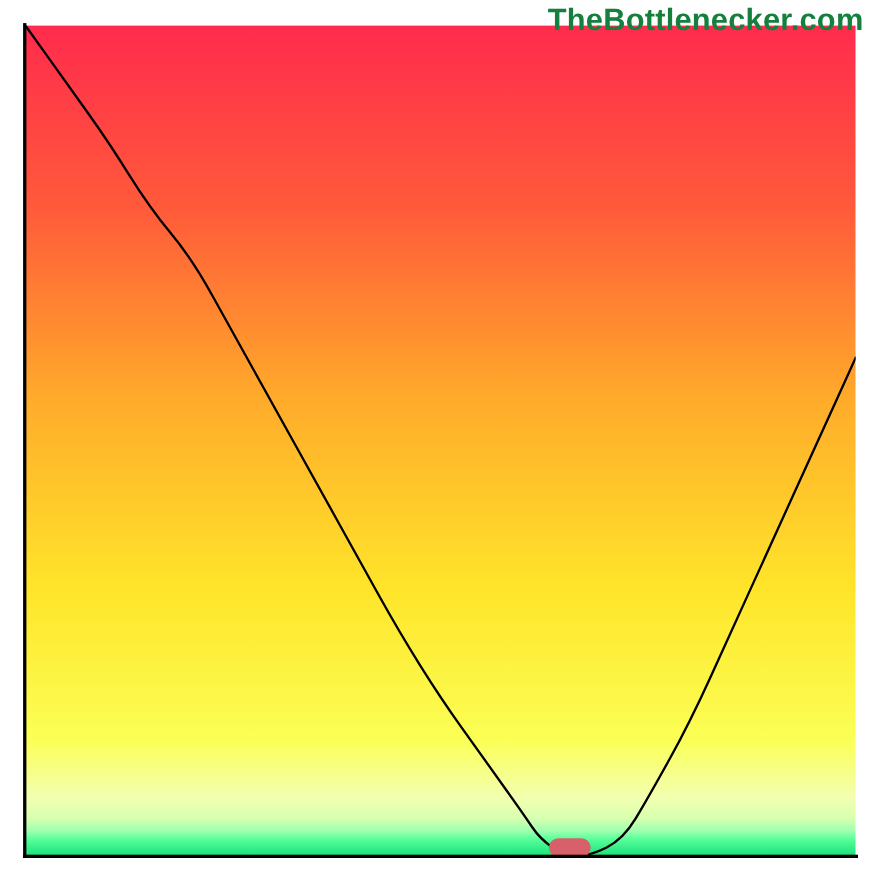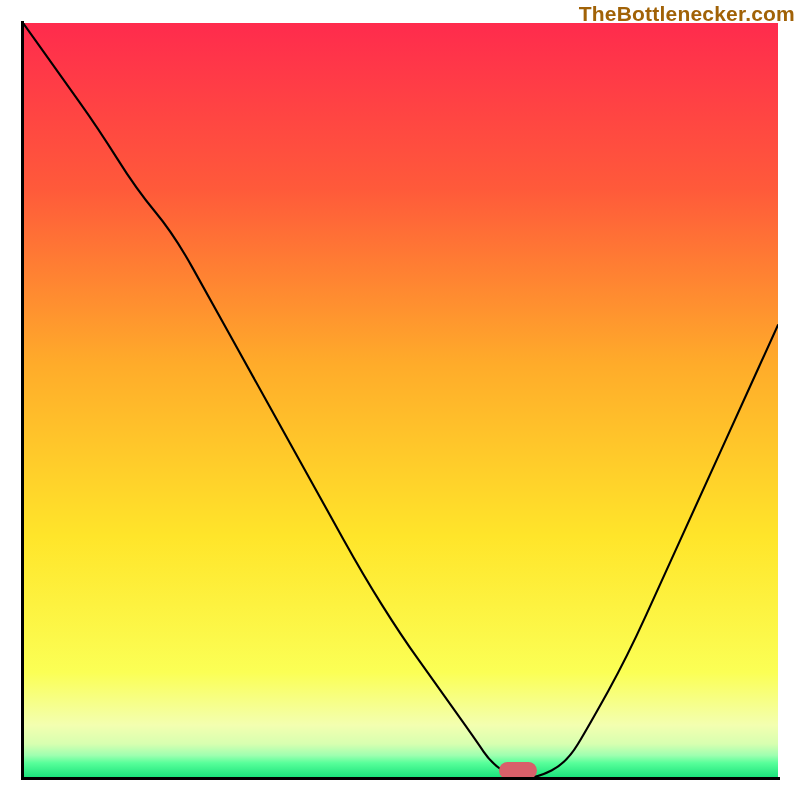--- a/index.html
+++ b/index.html
@@ -53,26 +53,26 @@
     width: 759px;
     height: 3px;
   }
   .marker {
     position: absolute;
     border-radius: 9px;
     background: #d8606a;
   }
   .watermark {
     position: absolute;
-    right: 5px;
+    right: 15px;
     top: 2px;
     font-family: Arial, Helvetica, sans-serif;
-    font-size: 21px;
+    font-size: 28px;
     font-weight: bold;
-    color: #a16207;
+    color: #15803d;
     letter-spacing: 0.2px;
   }
 </style>
 </head>
 <body>
 
 <div class="chart-container">
 
   <div class="plot-area">
 

